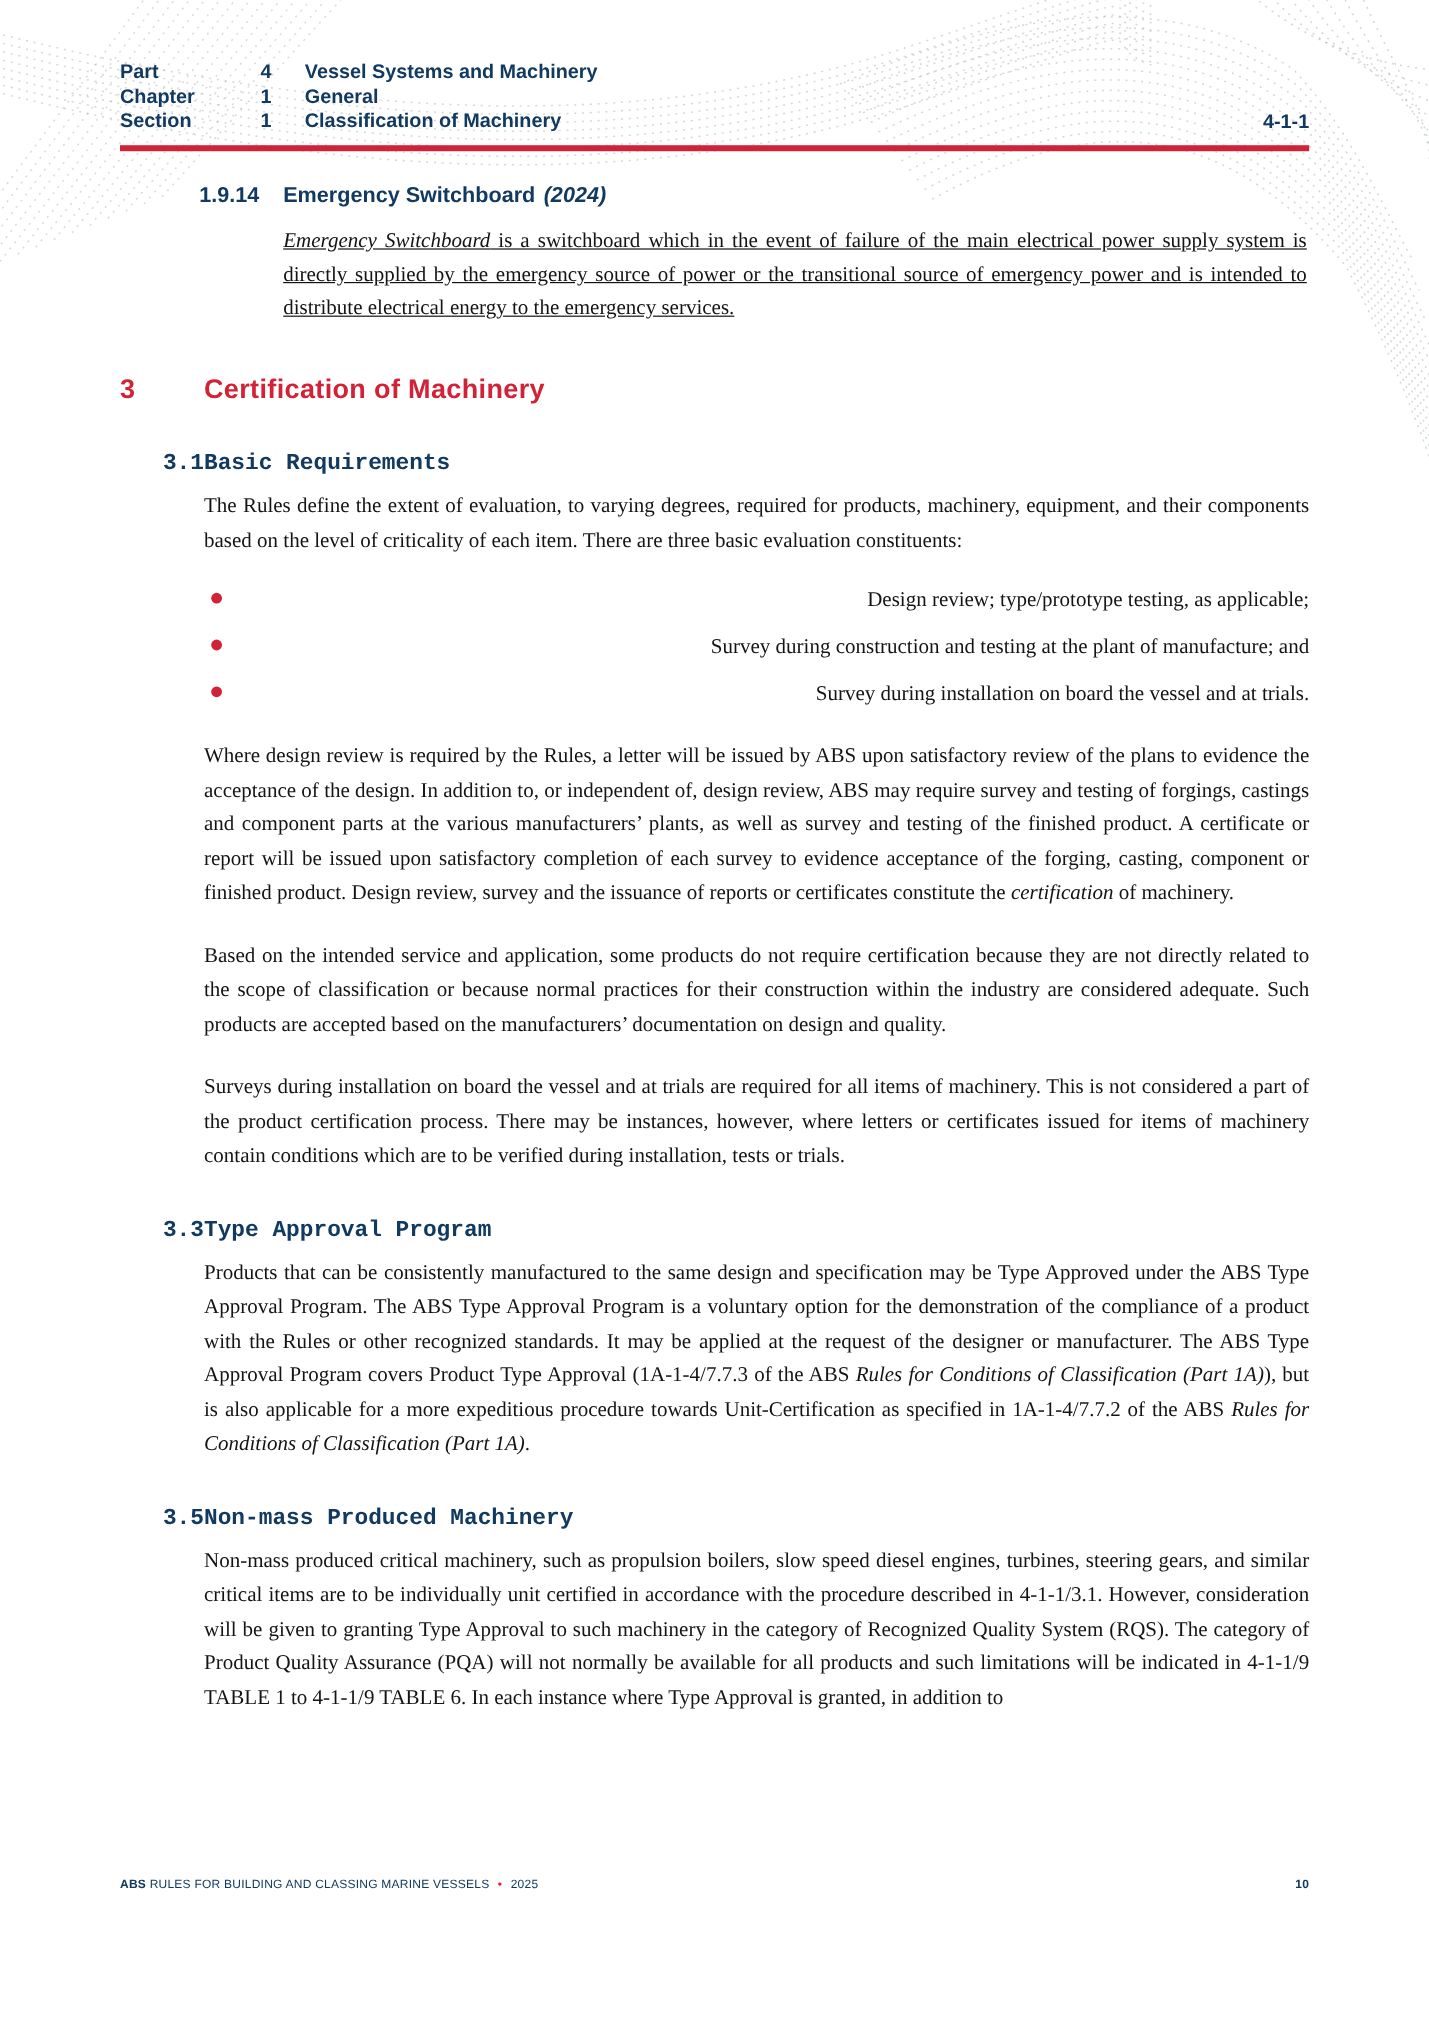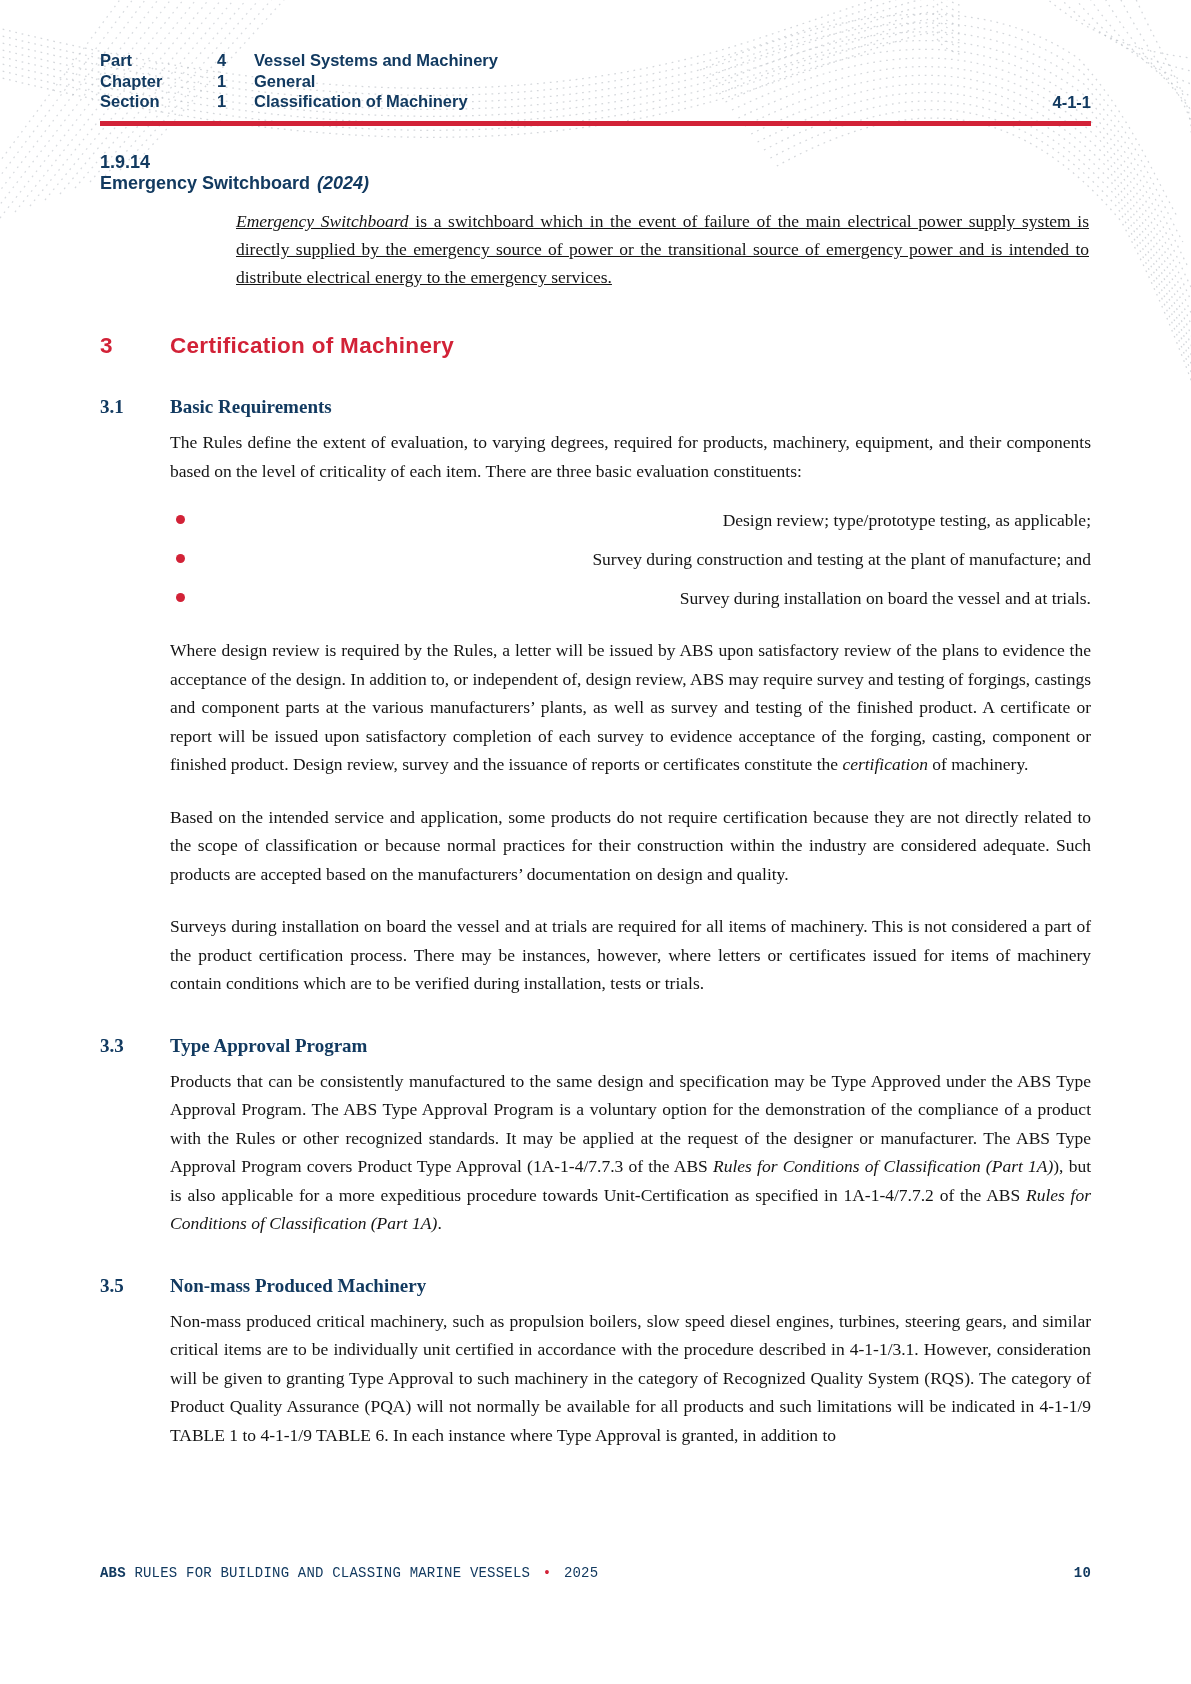--- a/index.html
+++ b/index.html
@@ -16,43 +16,43 @@
   .header-block{position:absolute;top:50px;left:100px;width:991px;
     font-family:"Liberation Sans",sans-serif;font-weight:bold;color:var(--navy);
     font-size:16.5px;line-height:20.5px;}
   .header-row{display:grid;grid-template-columns:117px 37px 1fr;}
   .header-code{position:absolute;right:0;bottom:-1px;font-size:16.5px;}
   .rule{position:absolute;top:121px;left:100px;width:991px;height:5px;background:var(--red);}
 
   
   .content{position:absolute;top:146px;left:100px;width:991px;
     font-family:"Liberation Serif",serif;color:var(--ink);font-size:17.5px;}
-  .sub-head{display:flex;padding-top:6px;
-    font-family:"Liberation Sans",sans-serif;font-weight:bold;color:var(--navy);font-size:18px;flex-direction:column;}
+  .sub-head{display:flex;margin-left:66px;padding-top:6px;
+    font-family:"Liberation Sans",sans-serif;font-weight:bold;color:var(--navy);font-size:18px;}
   .sub-head .num{width:70px;flex:none;}
   .sub-head .suffix{font-style:italic;margin-left:7px;}
   .sub-para{margin:13px 0 0 136px;width:853px;line-height:28px;text-align:justify;text-decoration:underline;}
 
   .h-red{display:flex;margin-top:42px;font-family:"Liberation Sans",sans-serif;
     font-weight:bold;color:var(--red);font-size:22.5px;letter-spacing:.3px;}
   .h-red .num{width:70px;flex:none;}
-  .h2{display:flex;margin-top:37px;font-family:Liberation Serif, serif;
-    font-weight:bold;color:var(--navy);font-size:19px;}
+  .h2{display:flex;margin-top:37px;font-family:Liberation Mono, monospace;
+    font-weight:bold;color:var(--navy);font-size:19px;text-align:right;}
   .h2 .num{width:70px;flex:none;}
 
   .body-col{margin:10px 0 0 70px;width:921px;line-height:28.5px;text-align:justify;}
   p.spaced{margin-top:24px;}
   ul.bullets{list-style:none;margin:21px 0 0 70px;padding:0;width:921px;text-align:right;}
   ul.bullets li{position:relative;padding-left:32px;margin-bottom:11px;line-height:28px;}
   .bullet-dot{position:absolute;left:6px;top:9px;width:9px;height:9px;border-radius:50%;background:var(--red);}
 
   
   .footer{position:absolute;left:100px;top:1565px;width:991px;display:flex;
     justify-content:space-between;align-items:baseline;
-    font-family:Liberation Mono, monospace;font-size:14px;color:var(--navy);letter-spacing:.2px;}
+    font-family:Liberation Sans, sans-serif;font-size:10px;color:var(--navy);letter-spacing:.2px;}
   .footer .brand{font-weight:bold;}
   .footer .dot{color:var(--red);margin:0 4px;}
   .footer .pageno{font-weight:bold;}
   i{font-style:italic;}
 </style>
 </head>
 <body>
 
 <div class="page">
 

